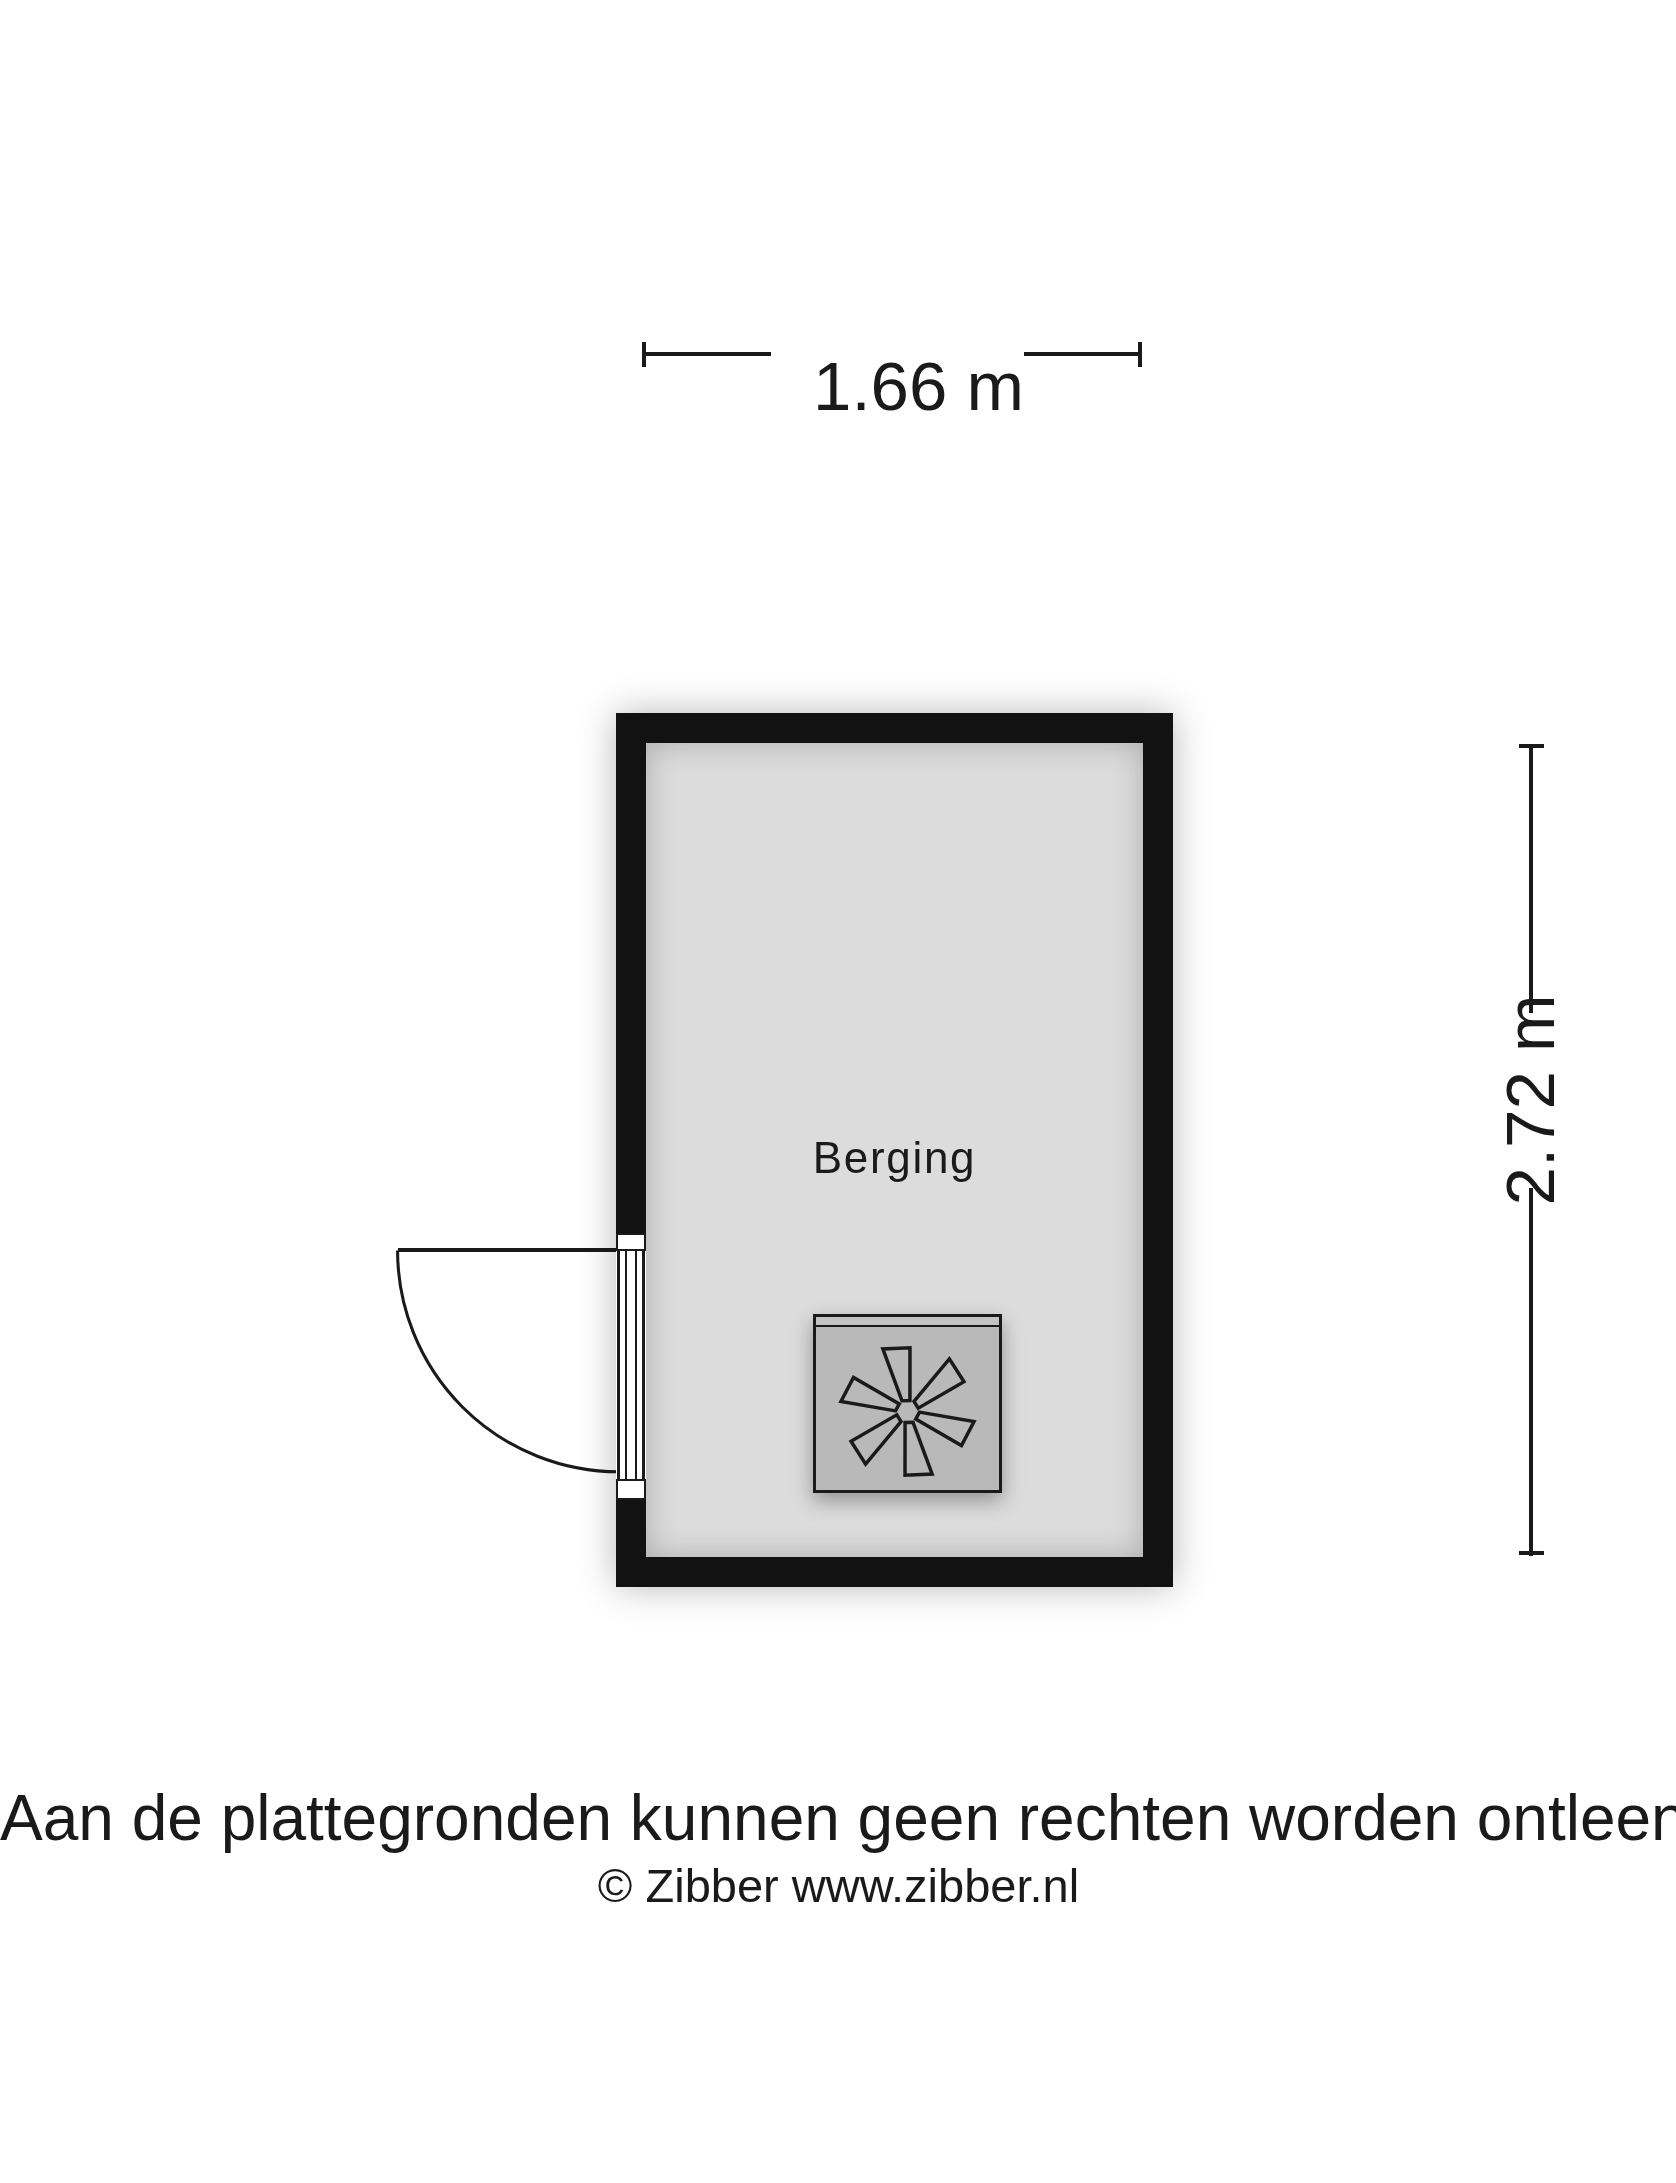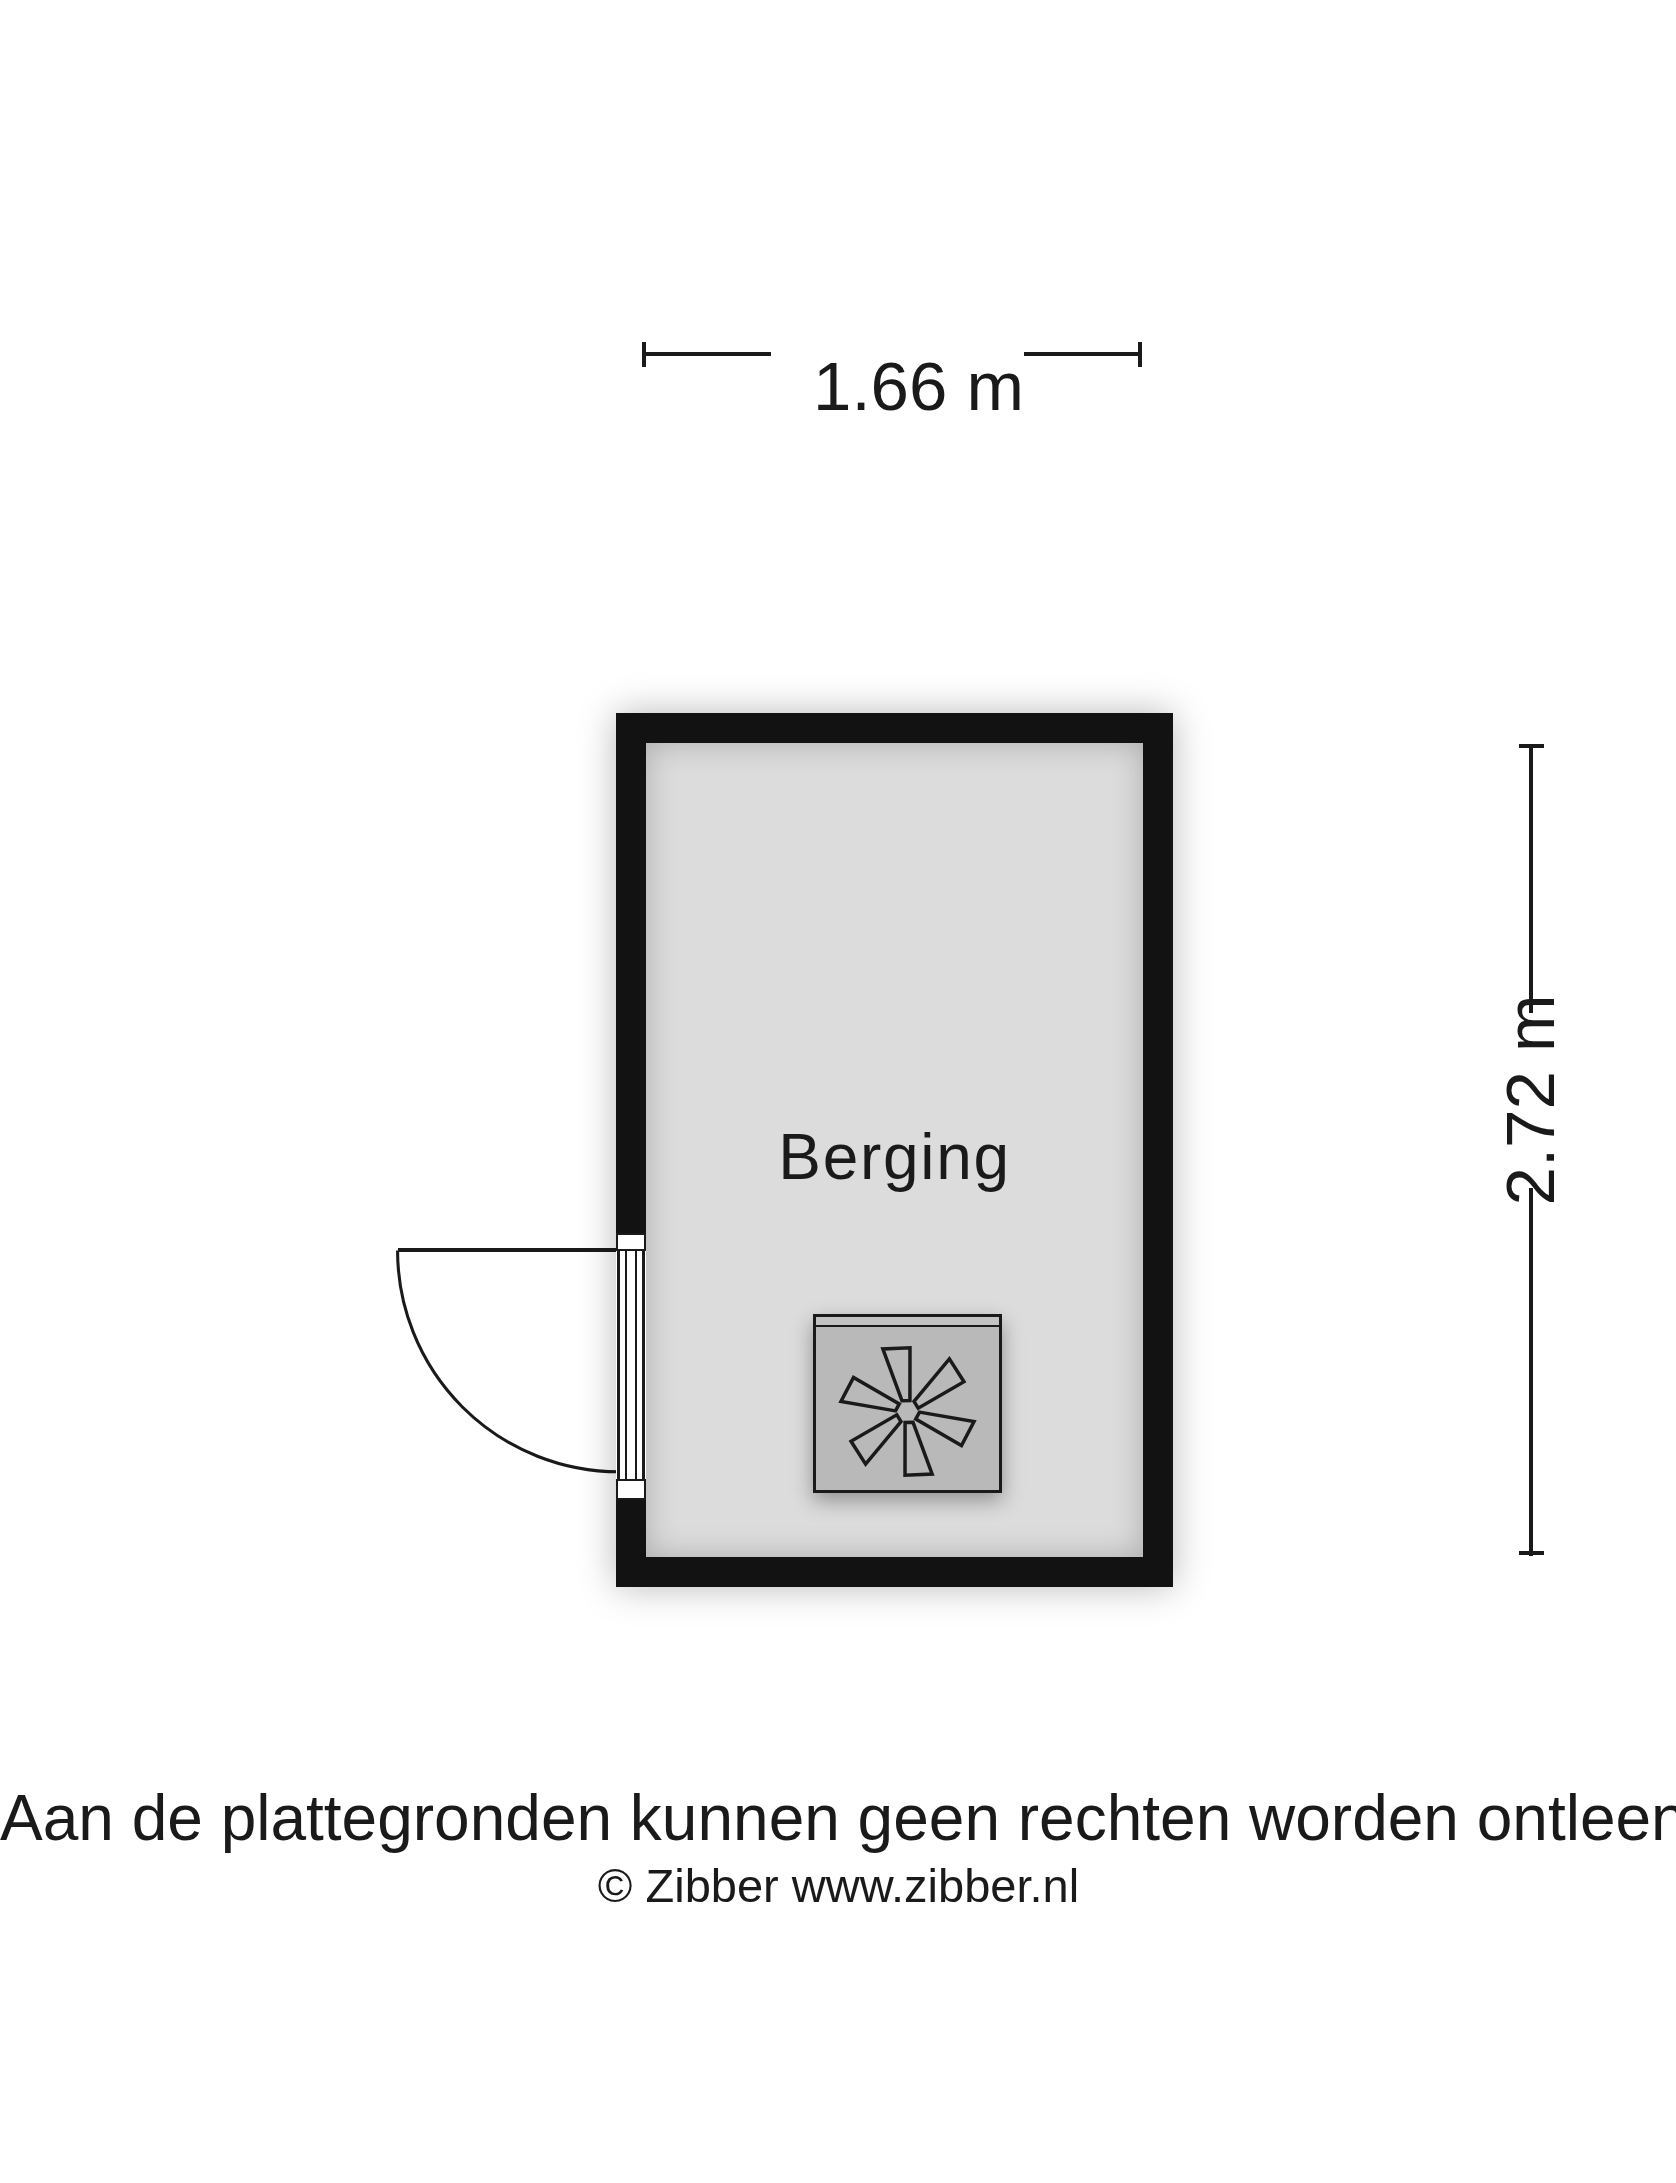--- a/index.html
+++ b/index.html
@@ -51,21 +51,21 @@
     background:var(--wall);
     box-shadow:0 0 35px rgba(0,0,0,0.28);
   }
   .room-floor{
     position:absolute;left:30px;top:30px;right:30px;bottom:30px;
     background:var(--floor);
     box-shadow:inset 0 0 31px rgba(0,0,0,0.22);
   }
   .room-label{
     position:absolute;left:30px;top:416px;width:497px;height:57px;
-    font-size:64px;line-height:57px;letter-spacing:1.7px;text-align:center;
+    font-size:44px;line-height:57px;letter-spacing:1.7px;text-align:center;
     color:var(--ink);white-space:nowrap;
   }
 
   
   .door-opening{position:absolute;left:0;top:538px;width:30px;height:229px;background:#ffffff;}
   .door-opening .jamb{position:absolute;top:0;bottom:0;background:var(--ink);}
   .jamb.j1{left:1.3px;width:2.6px;}
   .jamb.j2{left:8.7px;width:2.2px;}
   .jamb.j3{left:19px;width:2.2px;}
   .jamb.j4{left:26px;width:2.6px;}

